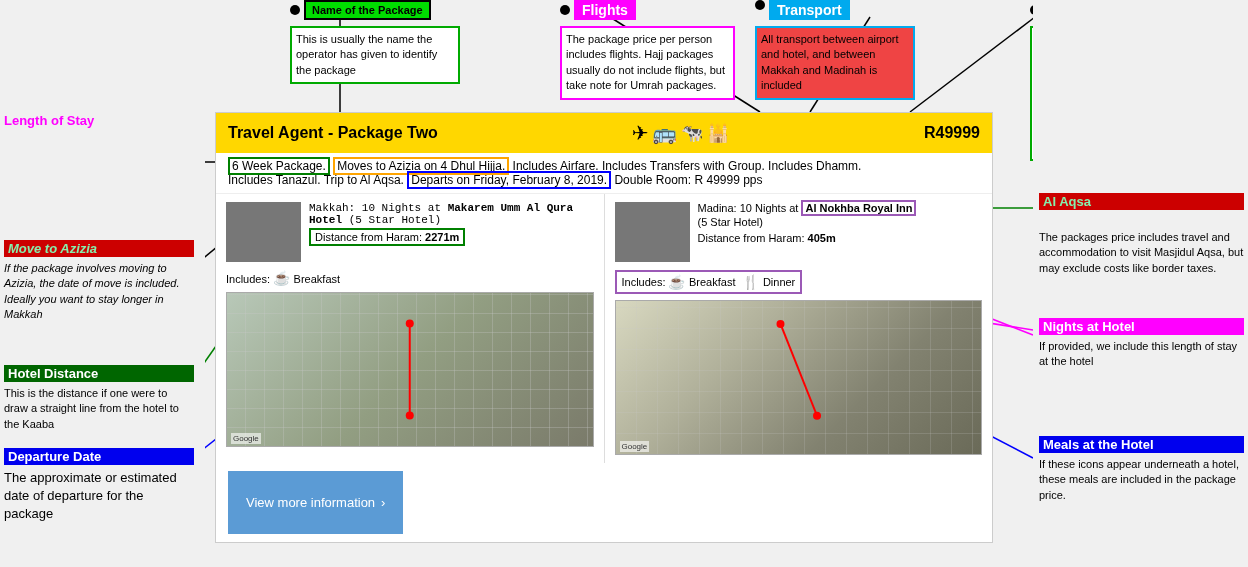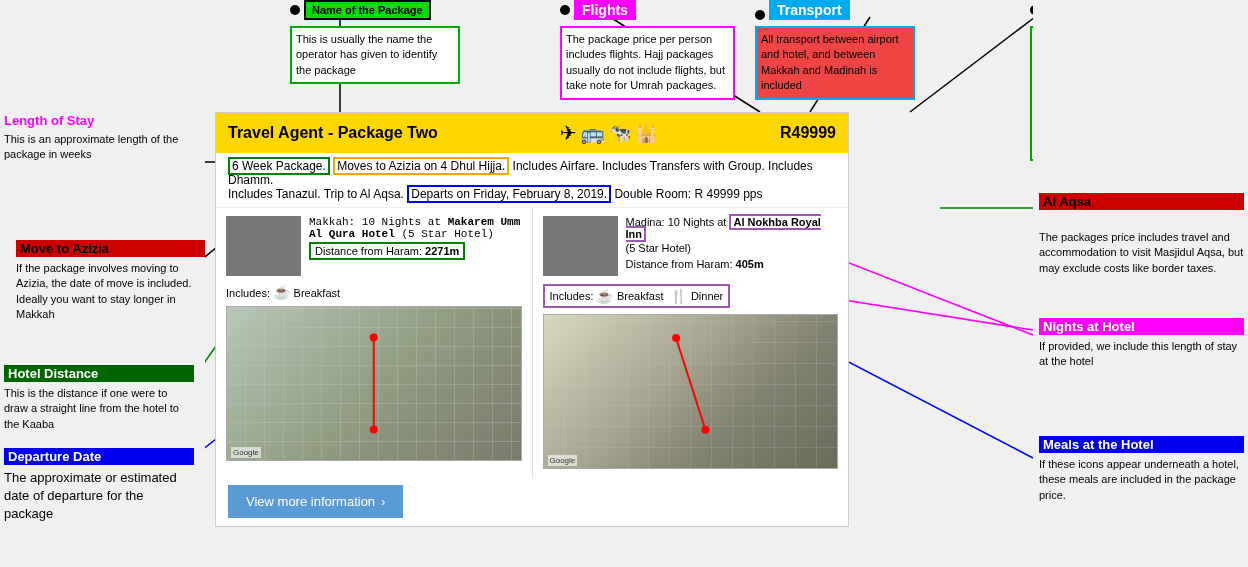--- a/index.html
+++ b/index.html
@@ -9,47 +9,47 @@
       width: 10px;
       height: 10px;
       border-radius: 50%;
       background: #000;
     }
 
     
     .left-panel { position: absolute; left: 0; top: 0; width: 205px; height: 567px; background: #f0f0f0; }
 
     
-    .main-card { position: absolute; left: 215px; top: 112px; width: 634px; background: white; border: 1px solid #ccc; padding: 0; }
+    .main-card { position: absolute; left: 215px; top: 112px; width: 778px; background: white; border: 1px solid #ccc; padding: 0; }
     
     .card-header { background: #FFD700; padding: 8px 12px; display: flex; justify-content: space-between; align-items: center; }
     .card-header-title { font-size: 16px; font-weight: bold; color: #000; }
     .card-header-icons { display: flex; gap: 4px; align-items: center; }
     .card-header-price { font-size: 16px; font-weight: bold; }
 
     .card-description { padding: 6px 12px; font-size: 12px; border-bottom: 1px solid #eee; }
 
     .hotels-row { display: flex; gap: 0; }
     .hotel-section { flex: 1; padding: 8px 10px; border-right: 1px solid #eee; }
     .hotel-section:last-child { border-right: none; }
     
     .hotel-thumb { width: 70px; height: 55px; background: #888; float: left; margin-right: 8px; }
 
     .card-footer { padding: 8px 12px; }
-    .view-more-btn { background: #5b9bd5; color: white; border: none; padding: 9px 18px; font-size: 13px; cursor: pointer; display: inline-flex; align-items: center; gap: 6px; }
+    .view-more-btn { background: #5b9bd5; color: white; border: none; padding: 24px 18px; font-size: 13px; cursor: pointer; display: inline-flex; align-items: center; gap: 6px; }
 
     
     .right-panel { position: absolute; right: 0; top: 0; width: 215px; height: 567px; background: #f0f0f0; }
 
     
     .svg-overlay { position: absolute; top: 0; left: 0; width: 1248px; height: 567px; pointer-events: none; }
 
     .section-label-magenta { color: #FF00FF; font-weight: bold; font-size: 13px; }
     .section-label-blue-bg { background: #0000EE; color: white; font-weight: bold; font-size: 13px; padding: 1px 4px; }
-    .section-label-red-bg { background: #CC0000; color: #000000; font-weight: bold; font-size: 13px; padding: 1px 4px; }
+    .section-label-red-bg { background: #CC0000; color: #86efac; font-weight: bold; font-size: 13px; padding: 1px 4px; }
     .section-label-magenta-bg { background: #FF00FF; color: white; font-weight: bold; font-size: 13px; padding: 1px 4px; }
     .section-label-dark-bg { background: #006600; color: white; font-weight: bold; font-size: 13px; padding: 1px 4px; }
     
     .clearfix::after { content: ''; display: table; clear: both; }
   </style>
 </head>
 <body>
 
 <svg class="svg-overlay">
 
@@ -75,24 +75,23 @@
 
   <line x1="1033" y1="335" x2="760" y2="228" stroke="#FF00FF" stroke-width="1.5"></line>
 
   <line x1="1033" y1="458" x2="720" y2="295" stroke="blue" stroke-width="1.5"></line>
 </svg>
 
 <div class="left-panel">
 
   <div style="position:absolute; top:113px; left:4px;">
     <div class="section-label-magenta">Length of Stay</div>
-    <div style="margin-top:4px; font-size:11px; line-height:1.4; max-width:190px;">This is an approximate length of the package in weeks</div>
-  </div>
-
-  <div style="position:absolute; top:240px; left:16px;">
+  </div>
+
+  <div style="position:absolute; top:240px; left:4px;font-style:italic;">
     <div class="section-label-red-bg">Move to Azizia</div>
     <div style="margin-top:4px; font-size:11px; line-height:1.4; max-width:190px;">If the package involves moving to Azizia, the date of move is included. Ideally you want to stay longer in Makkah</div>
   </div>
 
   <div style="position:absolute; top:365px; left:4px;">
     <div class="section-label-dark-bg">Hotel Distance</div>
     <div style="margin-top:4px; font-size:11px; line-height:1.4; max-width:190px;">This is the distance if one were to draw a straight line from the hotel to the Kaaba</div>
   </div>
 
   <div style="position:absolute; top:448px; left:4px;">
@@ -112,21 +111,21 @@
 
 <div style="position:absolute; top:0; left:560px;">
   <div style="display:flex; align-items:center; gap:4px;">
     <div class="dot" style="position:static;"></div>
     <div style="background:#FF00FF; color:white; font-weight:bold; font-size:14px; padding:2px 8px;">Flights</div>
   </div>
   <div style="margin-top:6px; font-size:11px; line-height:1.4; max-width:175px; border:2px solid #FF00FF; padding:4px; background:white;">The package price per person includes flights. Hajj packages usually do not include flights, but take note for Umrah packages.</div>
 </div>
 
 <div style="position:absolute; top:0; left:755px;">
-  <div style="display:flex; align-items:flex-end; gap:4px;">
+  <div style="display:flex; align-items:flex-start; gap:4px;">
     <div class="dot" style="position:static;"></div>
     <div style="background:#00AAEE; color:white; font-weight:bold; font-size:14px; padding:2px 8px;">Transport</div>
   </div>
   <div style="margin-top:6px; font-size:11px; line-height:1.4; max-width:160px; border:2px solid #00AAEE; padding:4px; background:#ef4444;">All transport between airport and hotel, and between Makkah and Madinah is included</div>
 </div>
 
 <div style="position:absolute; top:0; left:1030px;">
   <div style="display:flex; align-items:center; gap:4px;">
     <div class="dot" style="position:static;"></div>
     <div style="background:#00AA00; color:white; font-weight:bold; font-size:14px; padding:2px 8px;">Dhamm</div>

